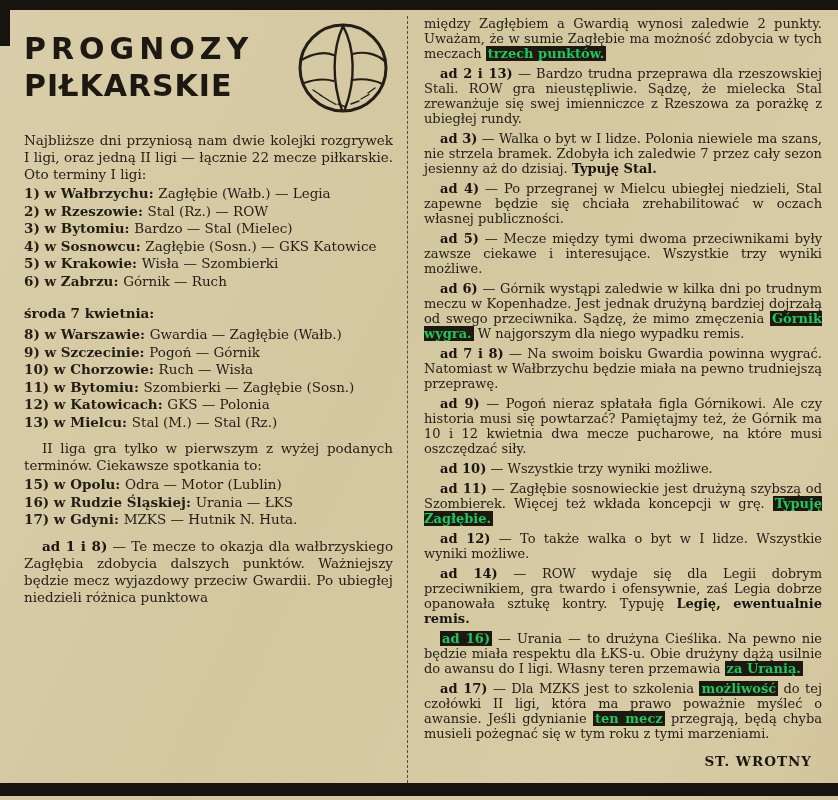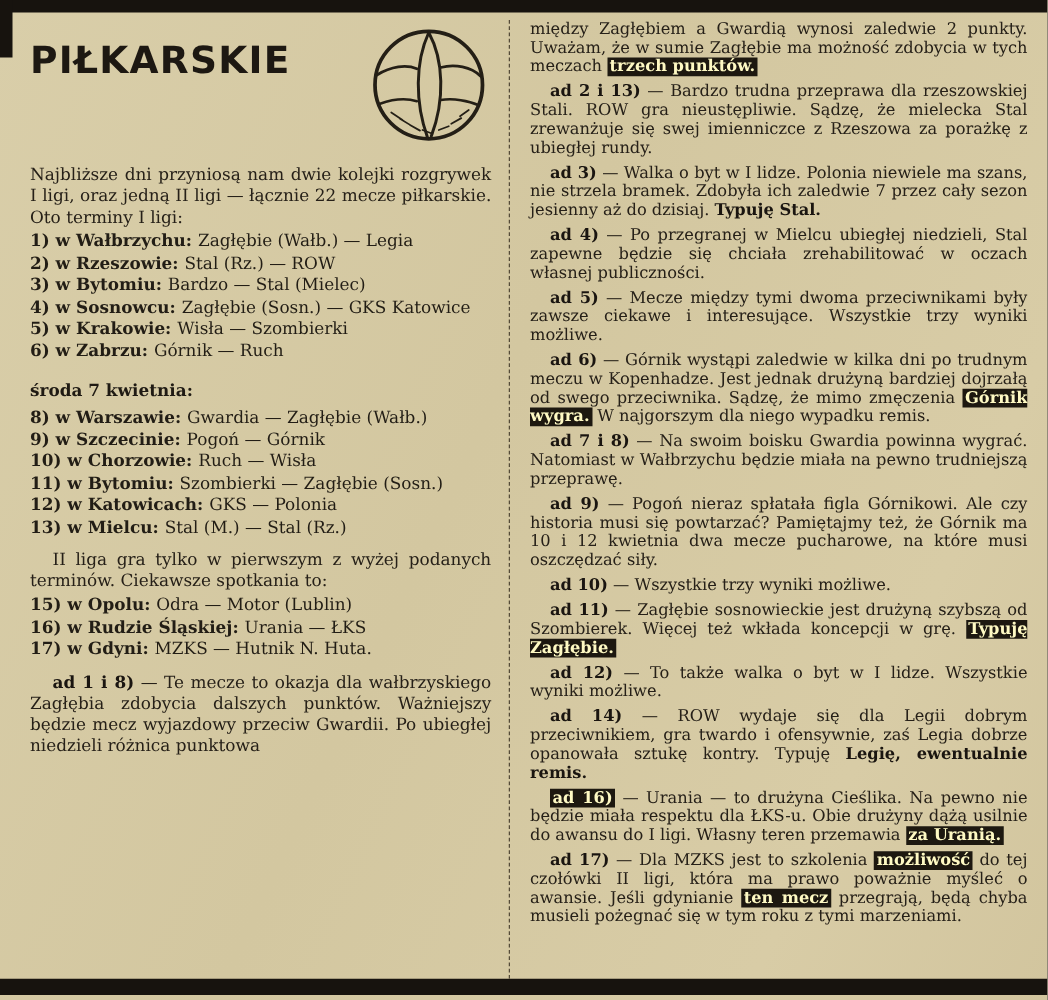--- a/index.html
+++ b/index.html
@@ -28,35 +28,36 @@
   .para.no-indent { text-indent:0; margin-top:12px; }
   .sec-header { font-weight:bold; font-size:13.5px; margin:15px 0 5px; color:#1f1a13; }
   .fixtures { margin-top:2px; }
   .fixture { font-size:13.5px; line-height:17.5px; padding-left:30px; text-indent:-30px; font-weight:bold; color:#221d15; }
   .fx-teams { font-weight:normal; }
   .bold-para { font-weight:bold; }
 
   .col.right .para { font-size:13px; line-height:15px; margin-top:5px; text-indent:16px; }
   .col.right .para.no-indent { margin-top:0; text-indent:0; }
   .b { font-weight:bold; color:#1a1510; }
-  .hl { font-weight:bold; background:#1d1810; color:#fef9c3; padding:0 2px; }
+  .hl { font-weight:bold; background:#1d1810; color:#22c55e; padding:0 2px; }
   .signature { text-align:right; font-weight:bold; font-size:13.5px; margin-top:12px; padding-right:10px; letter-spacing:1px; color:#1a1510; }
 </style>
 </head>
 <body>
 
 <div class="page">
   <div class="bar top"></div>
   <div class="corner-mark"></div>
 
   <div class="columns">
 
     <div class="col left">
       <div class="masthead">
         <div class="title">
+          <div class="t1">PROGNOZY</div>
           <div class="t2">PIŁKARSKIE</div>
         </div>
         <div class="ball">
           <svg viewBox="0 0 96 96" width="96" height="96">
             <g fill="none" stroke="#241f16" stroke-linecap="round">
               <circle cx="48" cy="48" r="43" stroke-width="3"></circle>
               <path d="M48 6 C 37 30 37 62 47 90" stroke-width="2.4"></path>
               <path d="M48 6 C 60 28 61 60 50 89" stroke-width="2.4"></path>
               <path d="M6.5 40 C 18 33 30 31.5 38.5 35" stroke-width="2.2"></path>
               <path d="M57.5 34 C 69 31 82 33.5 89.5 41" stroke-width="2.2"></path>
@@ -111,18 +112,19 @@
           <p class="para"><span class="b">ad 6)</span><span> — Górnik wystąpi zaledwie w kilka dni po trudnym meczu w Kopenhadze. Jest jednak drużyną bardziej dojrzałą od swego przeciwnika. Sądzę, że mimo zmęczenia </span><span class="hl">Górnik wygra.</span><span> W najgorszym dla niego wypadku remis.</span></p>
           <p class="para"><span class="b">ad 7 i 8)</span><span> — Na swoim boisku Gwardia powinna wygrać. Natomiast w Wałbrzychu będzie miała na pewno trudniejszą przeprawę.</span></p>
           <p class="para"><span class="b">ad 9)</span><span> — Pogoń nieraz spłatała figla Górnikowi. Ale czy historia musi się powtarzać? Pamiętajmy też, że Górnik ma 10 i 12 kwietnia dwa mecze pucharowe, na które musi oszczędzać siły.</span></p>
           <p class="para"><span class="b">ad 10)</span><span> — Wszystkie trzy wyniki możliwe.</span></p>
           <p class="para"><span class="b">ad 11)</span><span> — Zagłębie sosnowieckie jest drużyną szybszą od Szombierek. Więcej też wkłada koncepcji w grę. </span><span class="hl">Typuję Zagłębie.</span></p>
           <p class="para"><span class="b">ad 12)</span><span> — To także walka o byt w I lidze. Wszystkie wyniki możliwe.</span></p>
           <p class="para"><span class="b">ad 14)</span><span> — ROW wydaje się dla Legii dobrym przeciwnikiem, gra twardo i ofensywnie, zaś Legia dobrze opanowała sztukę kontry. Typuję </span><span class="b">Legię, ewentualnie remis.</span></p>
           <p class="para"><span class="hl">ad 16)</span><span> — Urania — to drużyna Cieślika. Na pewno nie będzie miała respektu dla ŁKS-u. Obie drużyny dążą usilnie do awansu do I ligi. Własny teren przemawia </span><span class="hl">za Uranią.</span></p>
           <p class="para"><span class="b">ad 17)</span><span> — Dla MZKS jest to szkolenia </span><span class="hl">możliwość</span><span> do tej czołówki II ligi, która ma prawo poważnie myśleć o awansie. Jeśli gdynianie </span><span class="hl">ten mecz</span><span> przegrają, będą chyba musieli pożegnać się w tym roku z tymi marzeniami.</span></p>
         </div>
+      <div class="signature">ST. WROTNY</div>
     </div>
 
   </div>
 
   <div class="bar bottom"></div>
 </div>
 
 </body></html>

